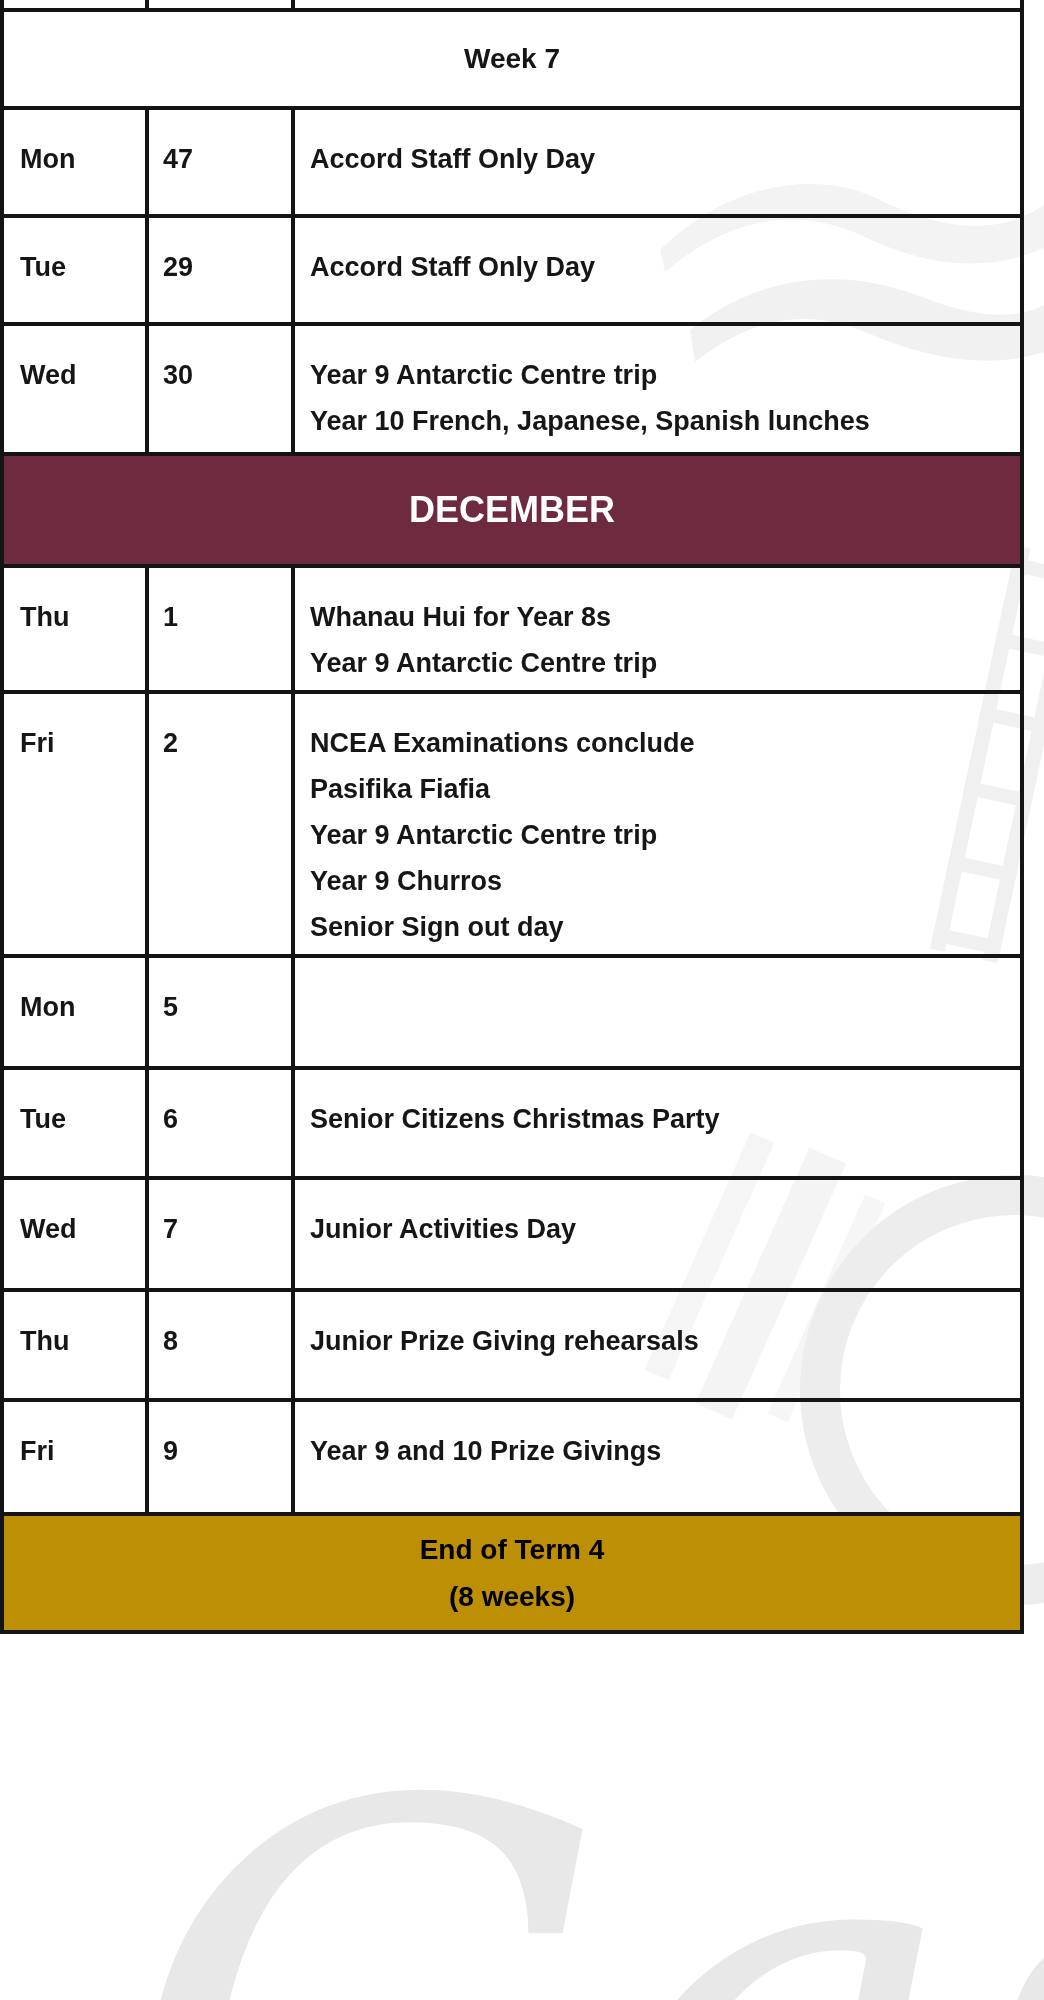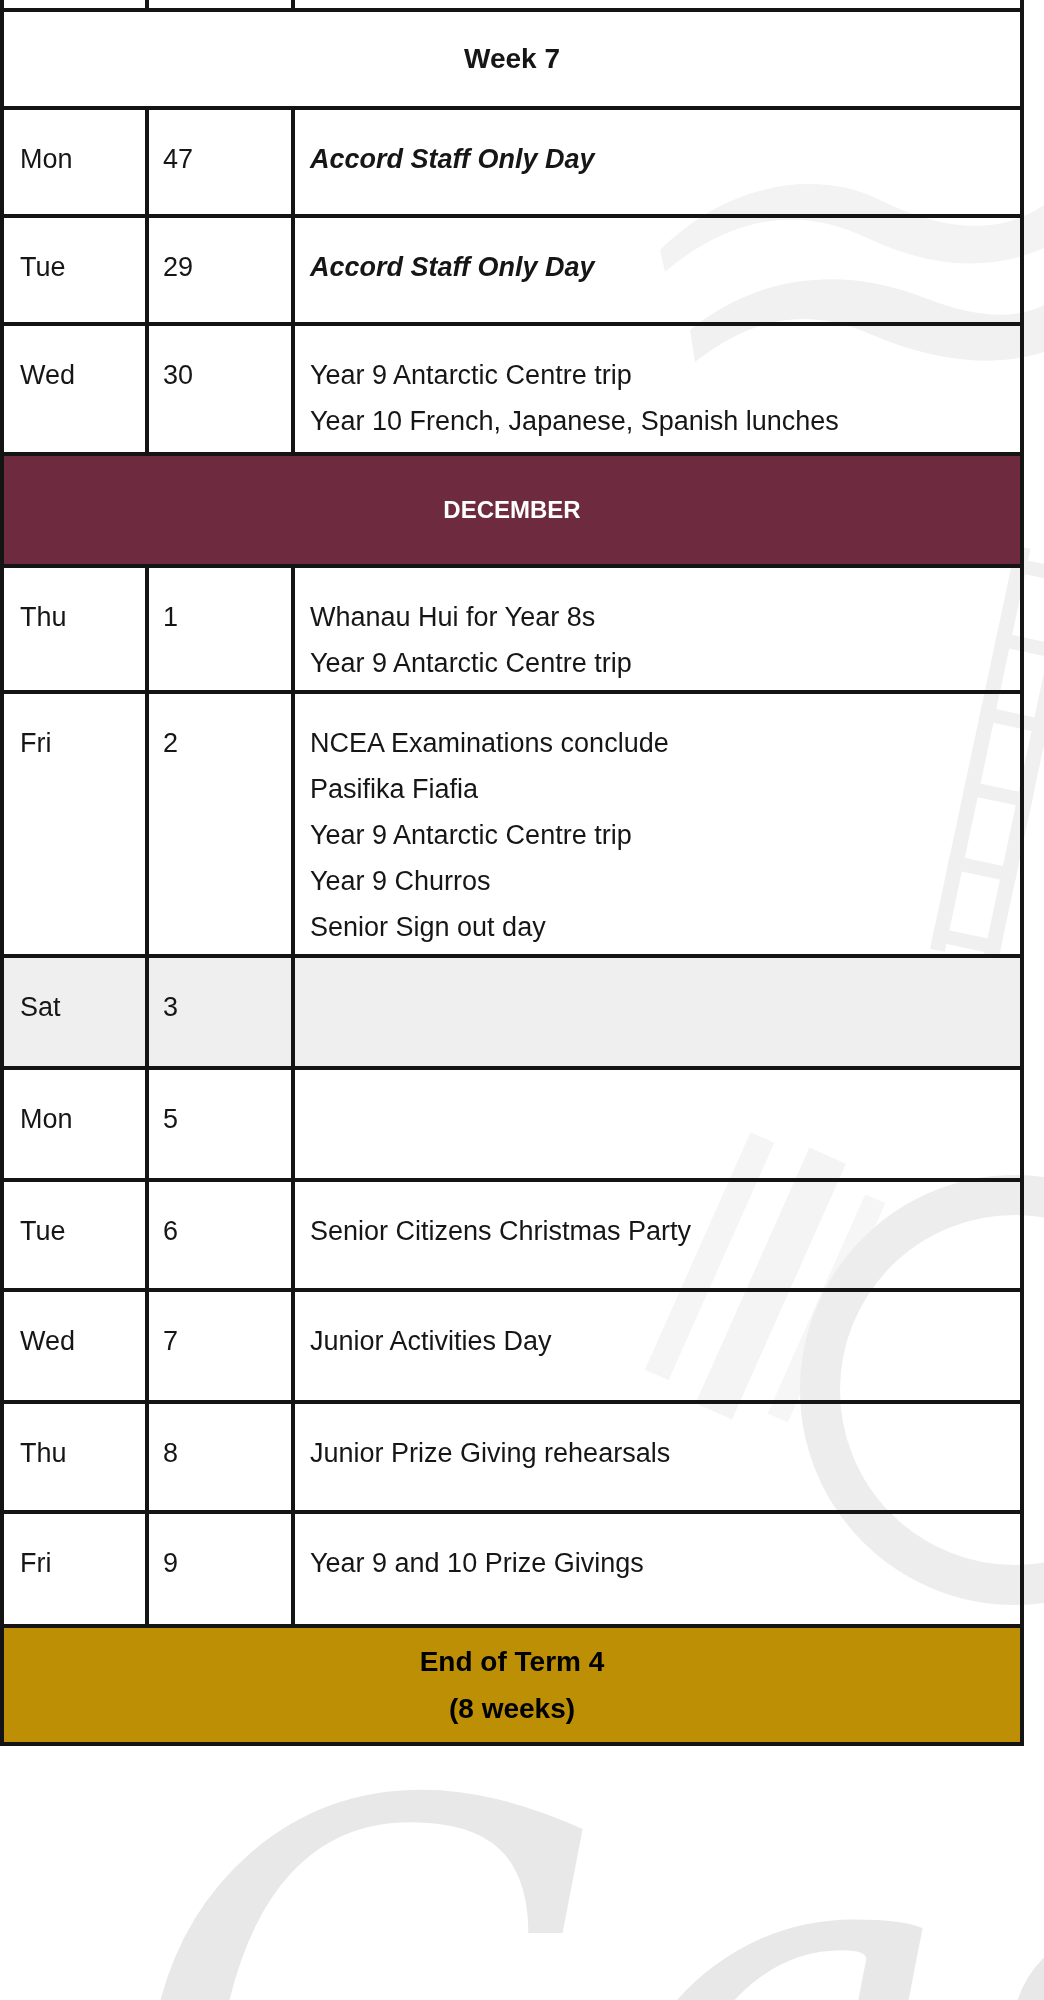--- a/index.html
+++ b/index.html
@@ -24,33 +24,34 @@
     border-collapse:collapse;table-layout:fixed;width:1020px;
   }
   col.c-day{width:145px;} col.c-date{width:146px;} col.c-event{width:729px;}
   td{
     box-sizing:border-box;
     border:4px solid var(--border);
     vertical-align:top;
     font-size:27px;line-height:46px;
     background:#ffffff00;
     overflow:hidden;
+    font-weight:bold;
   }
   td.day{padding:26px 4px 4px 16px;}
   td.date{padding:26px 4px 4px 14px;}
   td.ev{padding:26px 6px 4px 15px;white-space:pre-line;}
-  td.b{font-weight:bold;font-style:italic;}
+  td.b{font-weight:bold;}
   tr.sliver td{height:10px;border-top:none;padding:0;}
   tr.week td{
     height:98px;text-align:center;vertical-align:middle;
     font-weight:bold;font-size:28px;padding:0;
   }
   tr.month td{
     height:112px;text-align:center;vertical-align:middle;
-    background:var(--maroon);color:#ffffff;font-weight:bold;font-size:24px;padding:0;
+    background:var(--maroon);color:#ffffff;font-weight:bold;font-size:36px;padding:0;
   }
   tr.footer td{
     height:118px;text-align:center;vertical-align:middle;
     background:var(--gold);color:#000000;font-weight:bold;font-size:28px;
     line-height:47px;padding:0;white-space:pre-line;
   }
   tr.weekend td{background:var(--weekend);}
   tr.rh108 td{height:108px;} tr.rh130 td{height:130px;} tr.rh112 td{height:112px;}
   tr.rh260 td{height:260px;} tr.rh102 td{height:102px;} tr.rh110 td{height:110px;}
   tr.rh114 td{height:114px;}
@@ -132,25 +133,20 @@
   <tr class="rh260">
     <td class="day">Fri</td>
     <td class="date">2</td>
     <td class="ev">NCEA Examinations conclude
 Pasifika Fiafia
 Year 9 Antarctic Centre trip
 Year 9 Churros
 Senior Sign out day</td>
   </tr>
 
-  <tr class="rh112 weekend">
-    <td class="day">Sat</td>
-    <td class="date">3</td>
-    <td class="ev"></td>
-  </tr>
 
 
 
   <tr class="rh112">
     <td class="day">Mon</td>
     <td class="date">5</td>
     <td class="ev"></td>
   </tr>
 
   <tr class="rh110">

